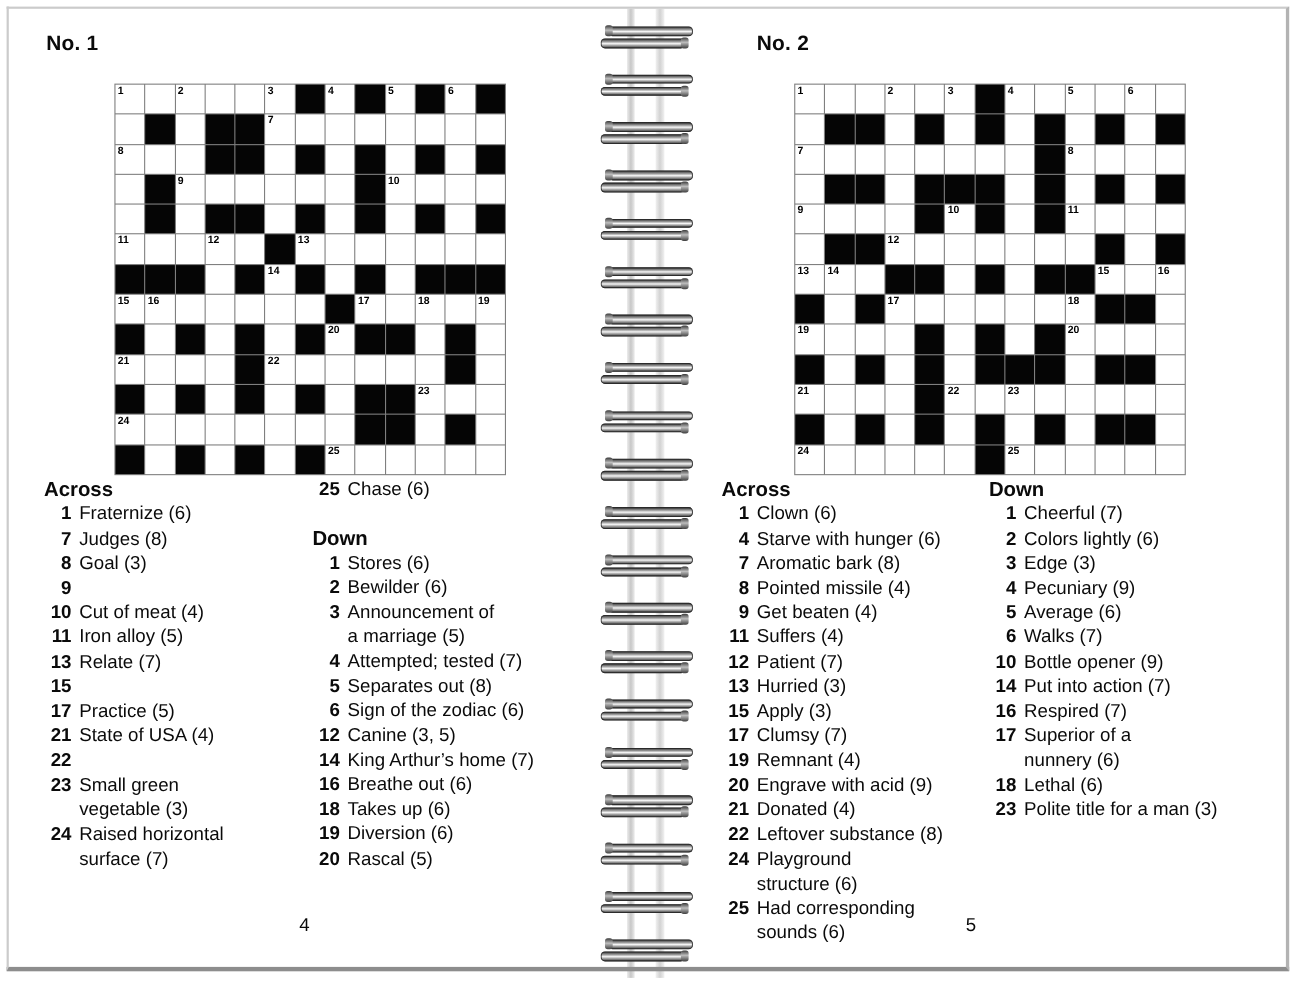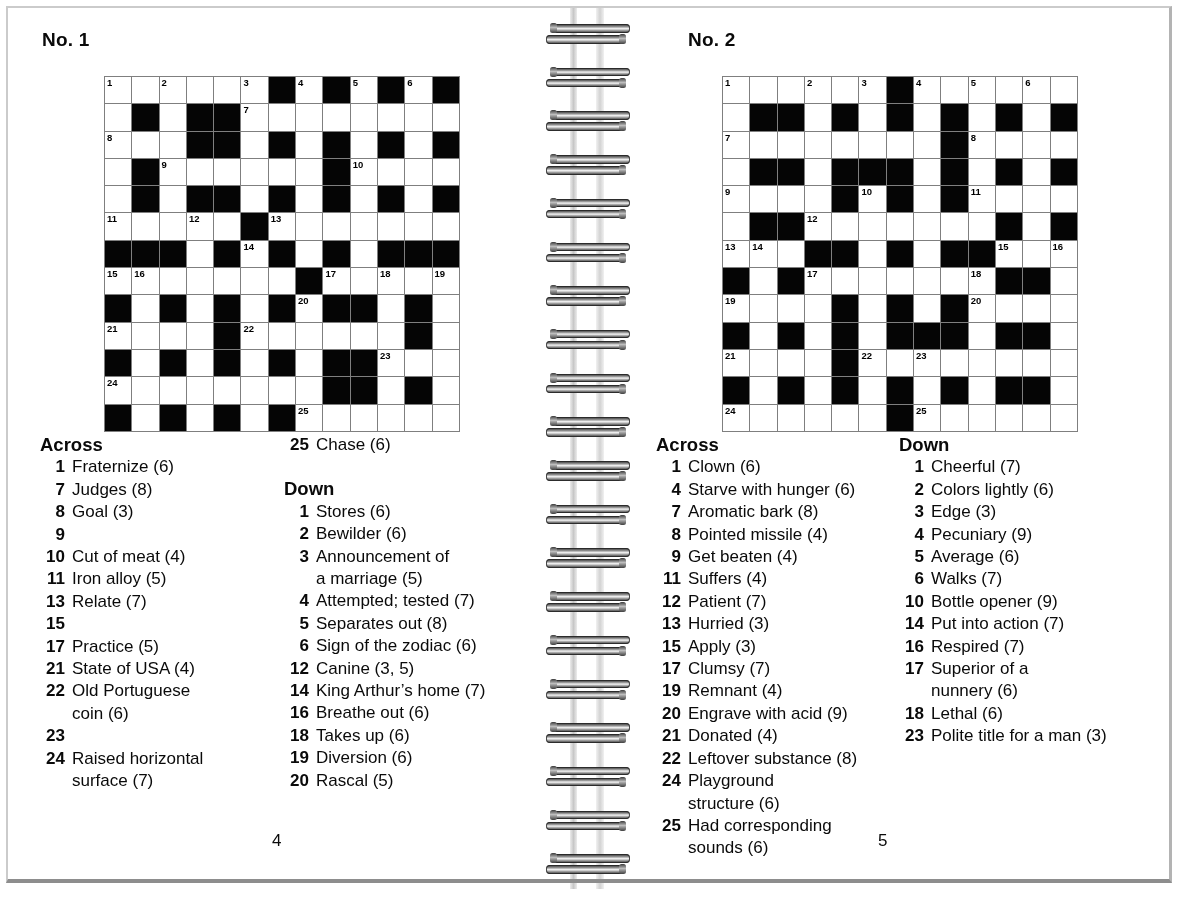--- a/index.html
+++ b/index.html
@@ -325,25 +325,25 @@
             <div class="clue">
               <span class="num">17</span>
               <span class="txt">Practice (5)</span>
             </div>
             <div class="clue">
               <span class="num">21</span>
               <span class="txt">State of USA (4)</span>
             </div>
             <div class="clue">
               <span class="num">22</span>
-              <span class="txt">Old Portuguese
-coin (6)</span>
             </div>
             <div class="clue">
               <span class="num">23</span>
+              <span class="txt">Small green
+vegetable (3)</span>
             </div>
             <div class="clue">
               <span class="num">24</span>
               <span class="txt">Raised horizontal
 surface (7)</span>
             </div>
           </div>
         </div>
         <div class="clue-col col1">
           <div class="section">

